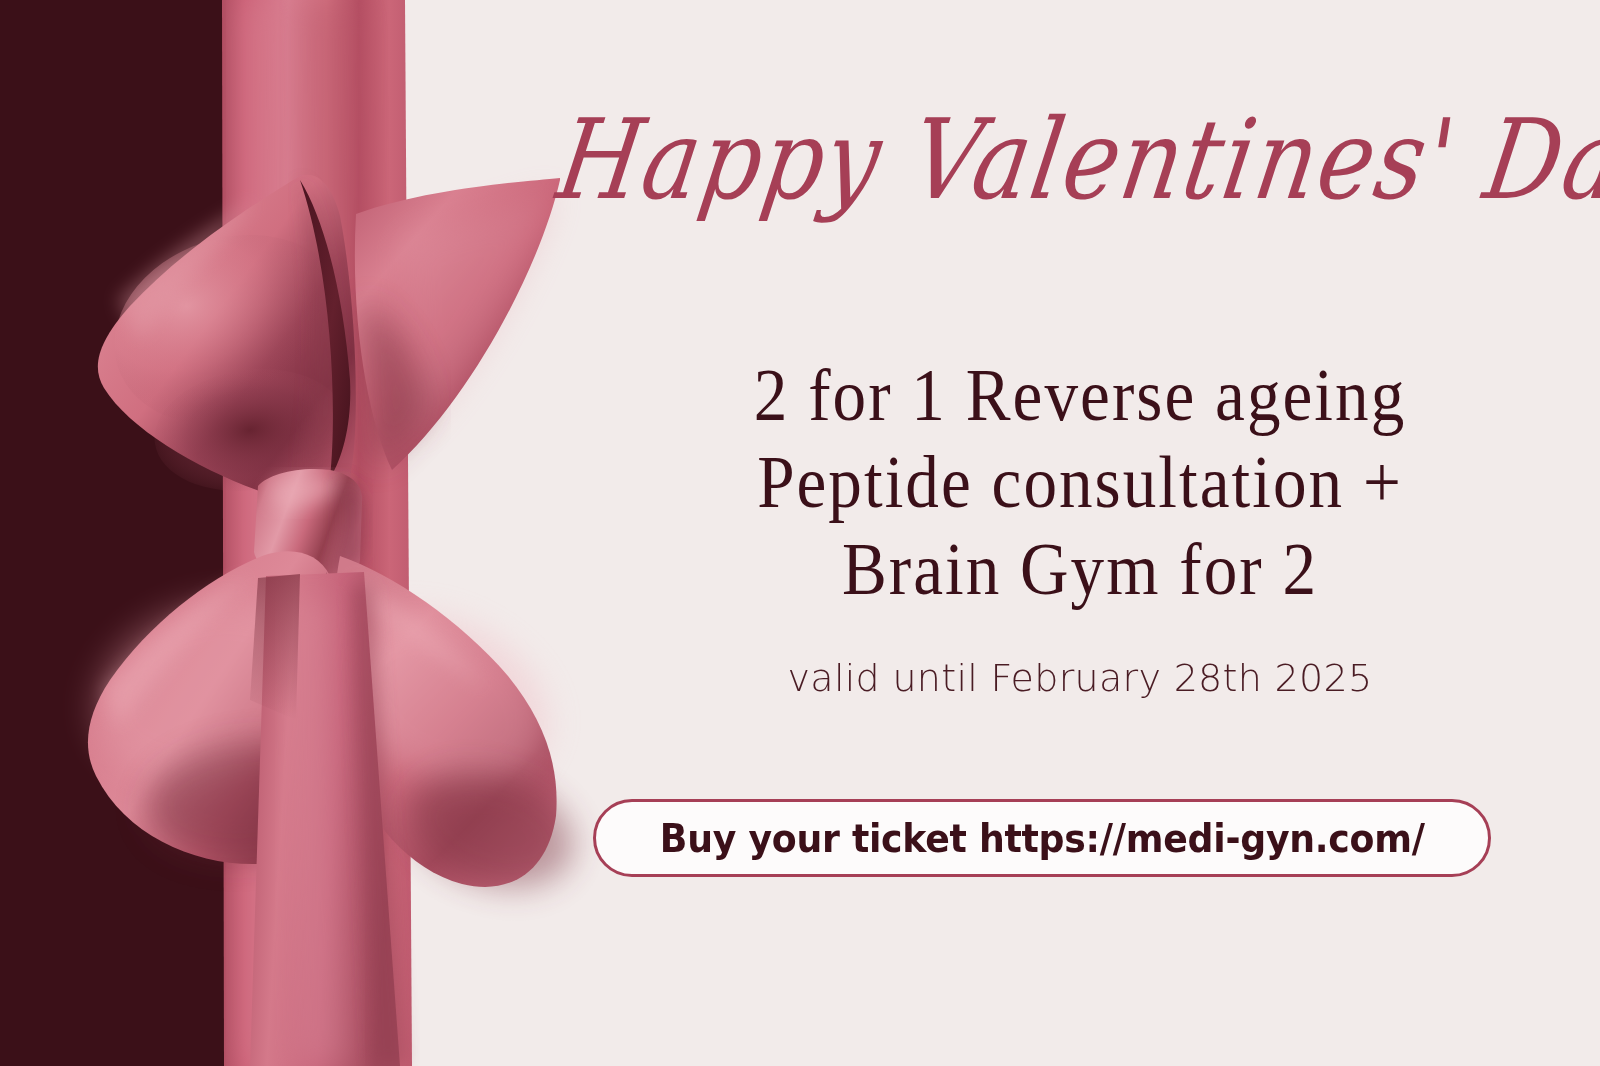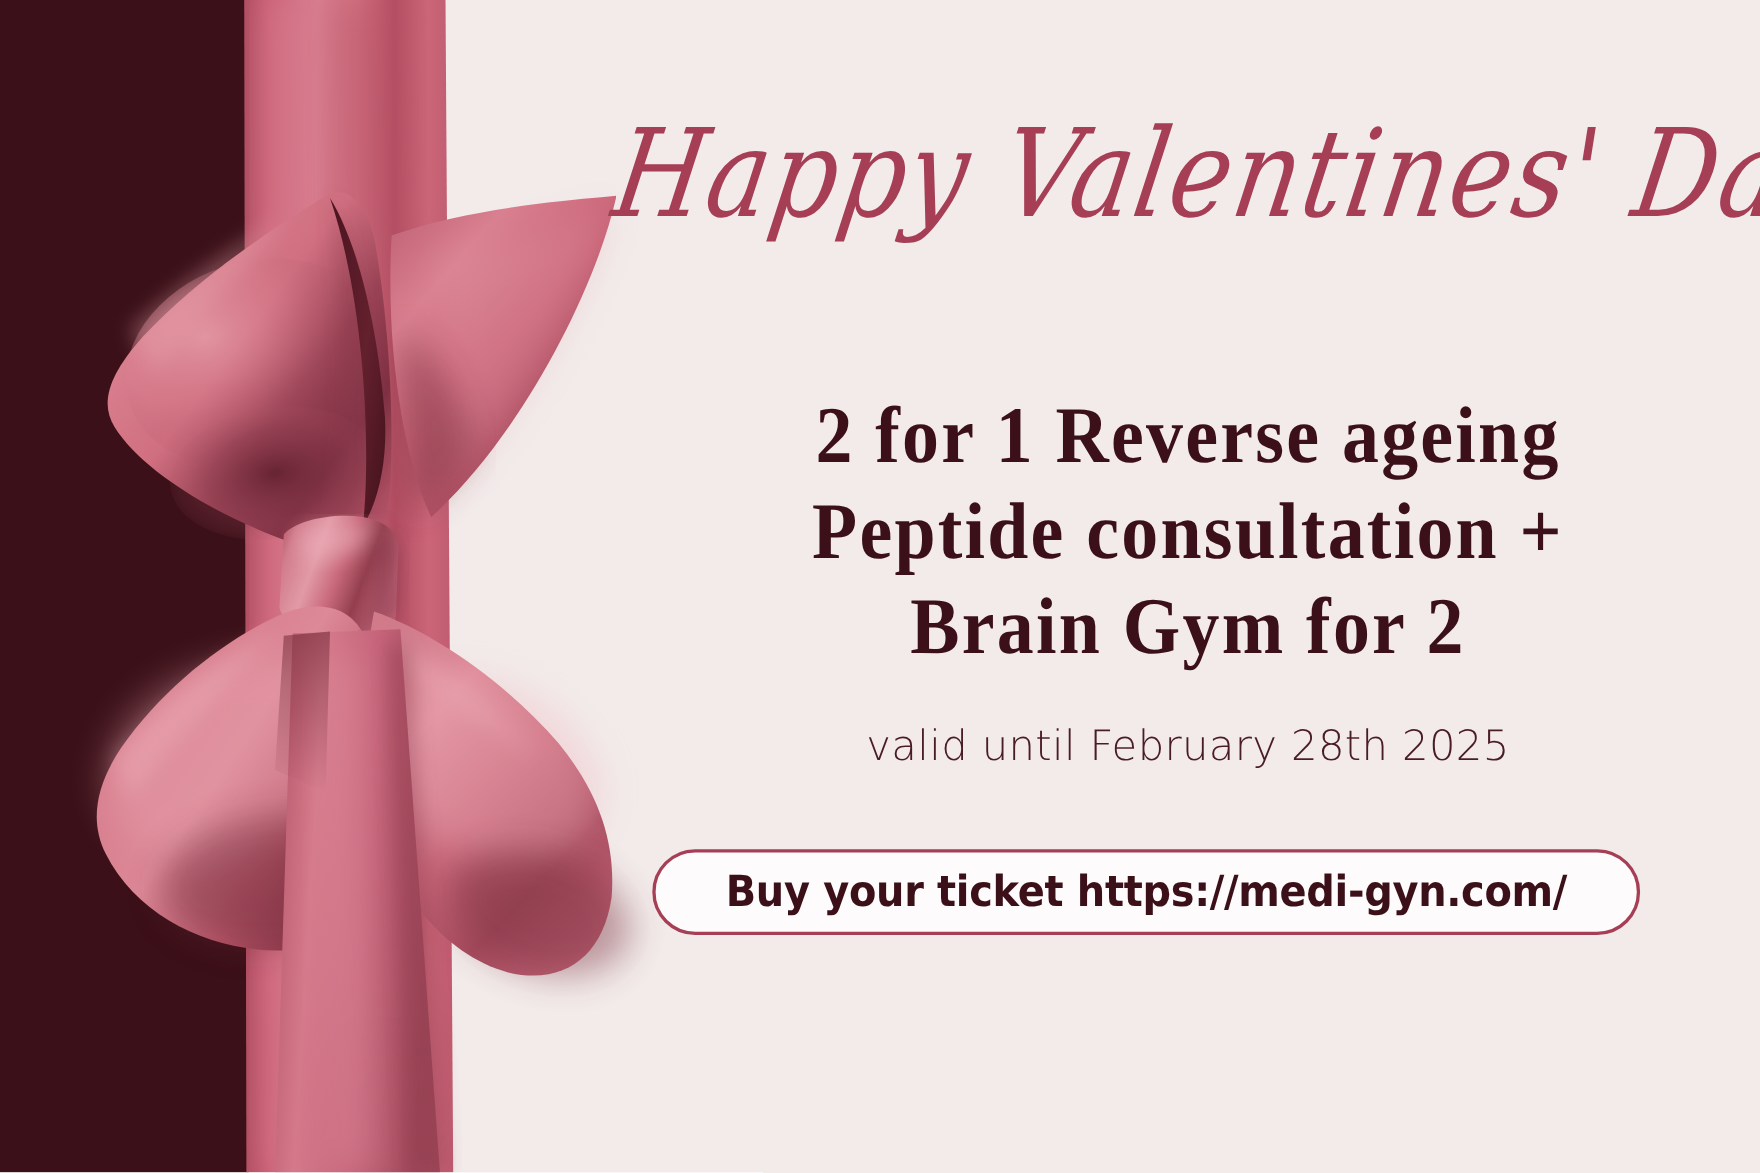--- a/index.html
+++ b/index.html
@@ -54,21 +54,21 @@
     transform-origin: center center;
   }
 
   .headline {
     position: absolute;
     left: 0;
     top: 352px;
     width: 1040px;
     text-align: center;
     font-family: "Liberation Serif", "DejaVu Serif", serif;
-    font-weight: 700;
+    font-weight: 400;
     color: #3B1019;
     font-size: 73px;
     line-height: 87px;
     letter-spacing: 2.2px;
   }
   .headline .hl {
     display: block;
     white-space: nowrap;
     transform: scaleX(0.92);
   }
@@ -83,21 +83,21 @@
     font-weight: 300;
     font-size: 38px;
     letter-spacing: 0.3px;
     color: #4A1C24;
     white-space: nowrap;
   }
 
   .cta-wrap {
     position: absolute;
     left: 33px;
-    top: 772px;
+    top: 799px;
     width: 898px;
     height: 78px;
   }
   .cta {
     display: flex;
     align-items: center;
     justify-content: center;
     width: 100%;
     height: 100%;
     box-sizing: border-box;

